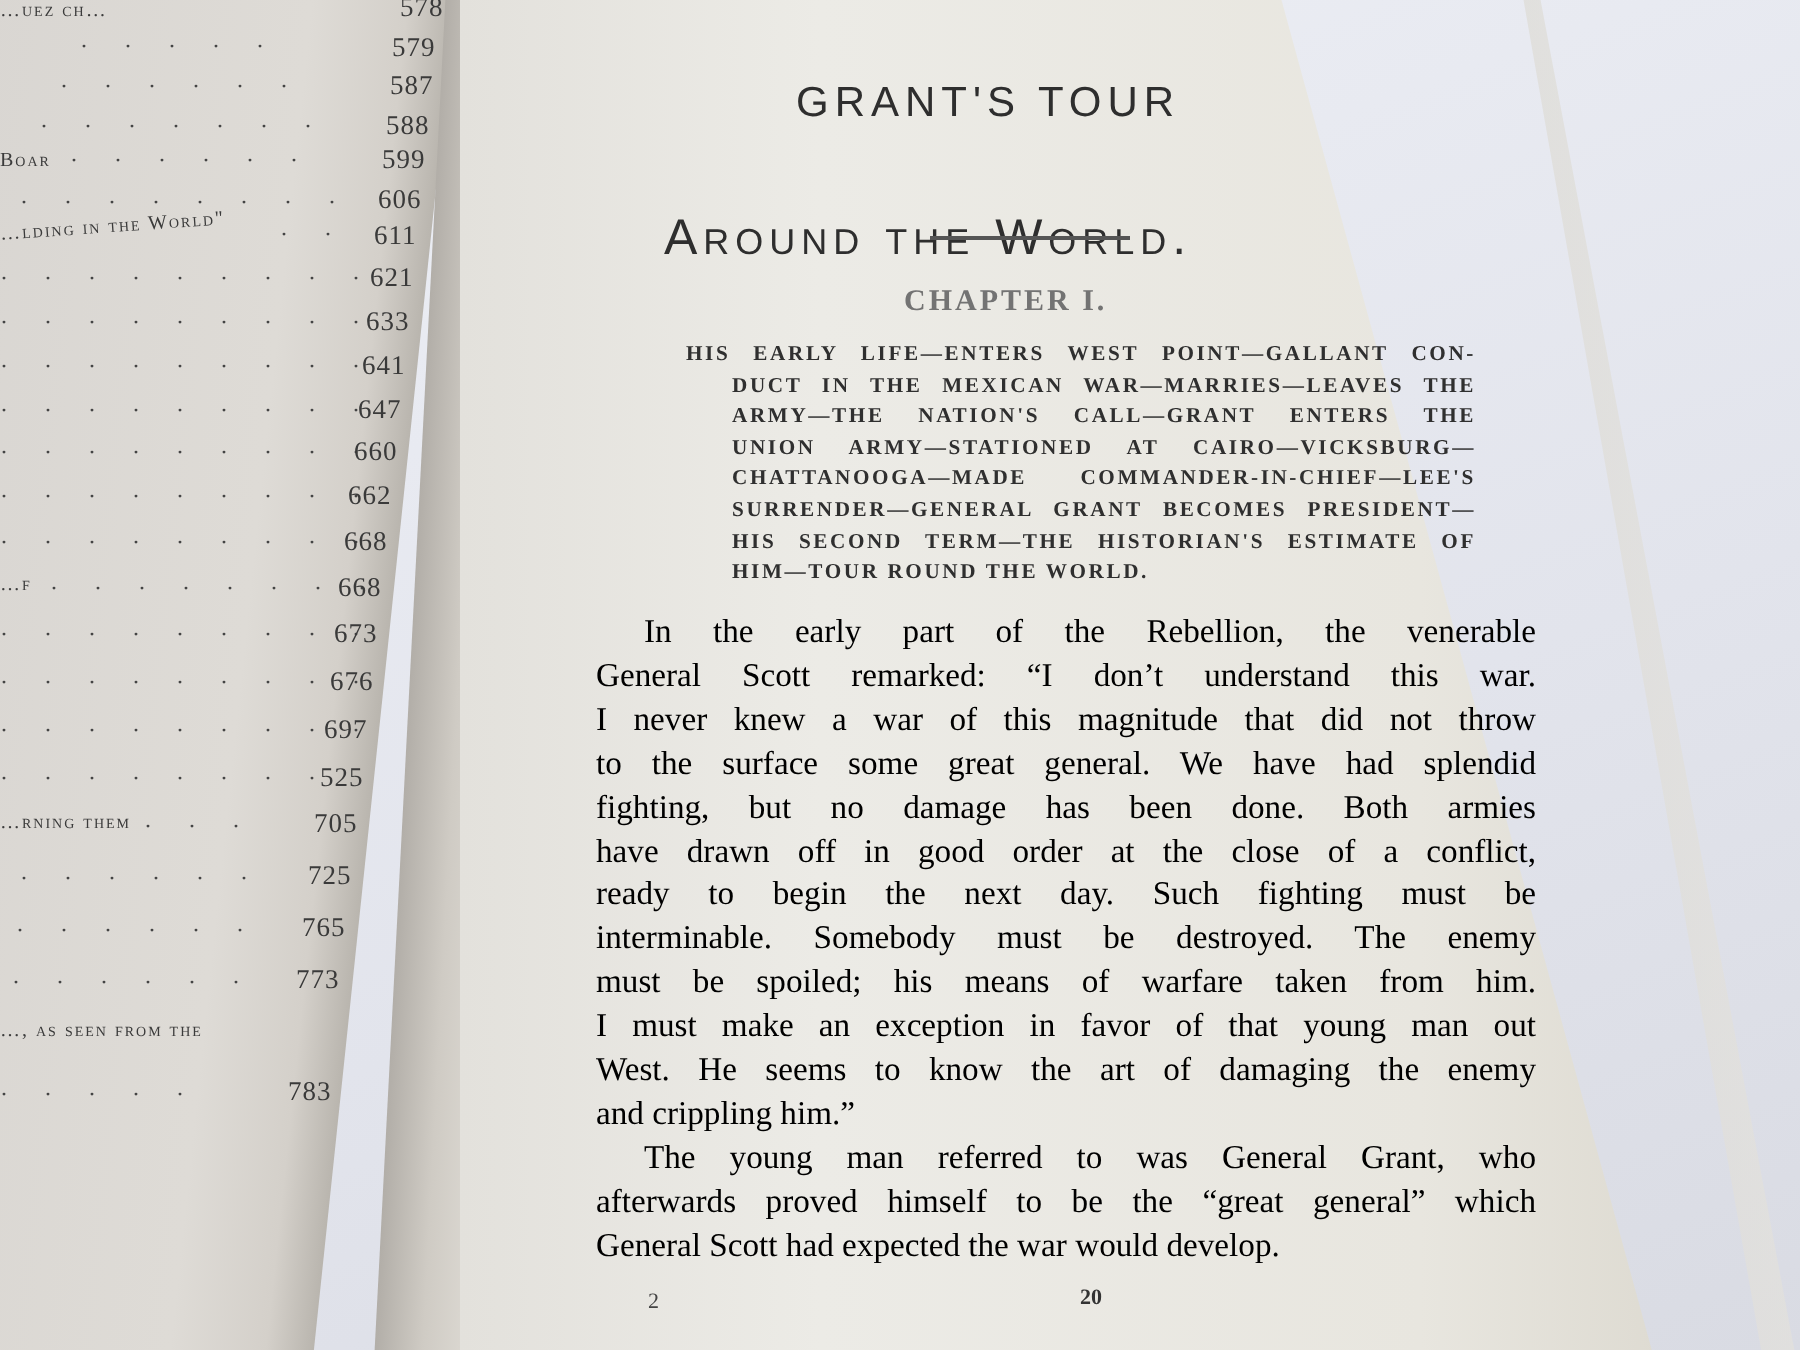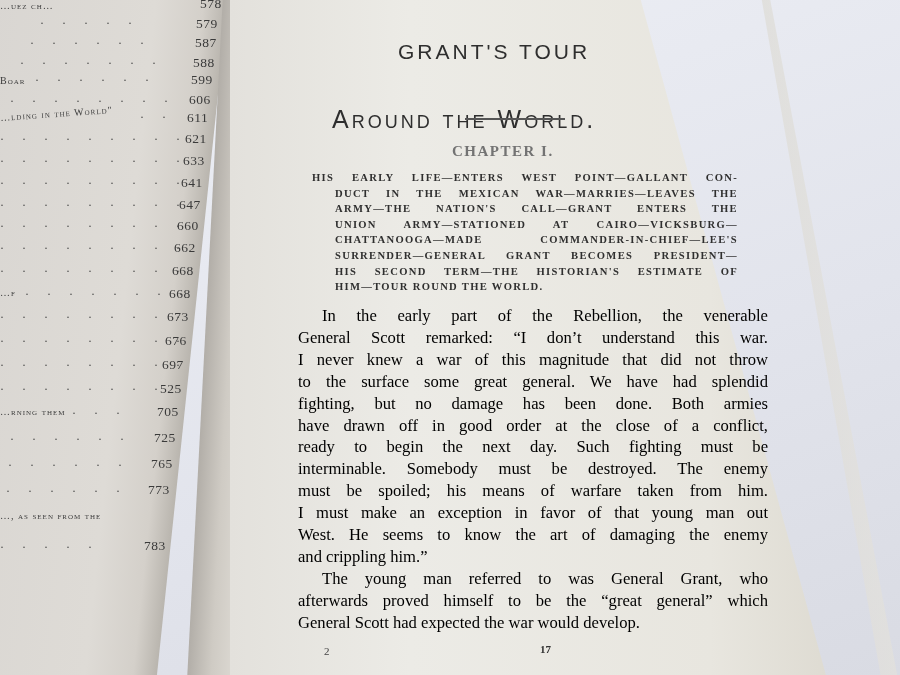--- a/index.html
+++ b/index.html
@@ -61,21 +61,21 @@
   }
   .rule { position:absolute; left:465px; top:118px; width:100px; height:1.5px; background:#555; }
   .chapter {
     position:absolute; left:452px; top:143px; font-size:15px; font-weight:bold; letter-spacing:1.5px; color:#737373;
   }
   .synopsis {
     position:absolute; left:312px; top:170px; width:426px;
     font-size:10.6px; line-height:15.6px; letter-spacing:1.3px; color:#2f2f2f;
     font-weight:bold; text-transform:uppercase; text-align:justify;
   }
-  .synopsis .line { display:block; padding-left:23px; white-space:nowrap; text-align:justify; text-align-last:justify; }
+  .synopsis .line { display:block; padding-left:23px; white-space:nowrap; text-align:justify; text-align-last:justify;margin-left:31px; }
   .synopsis .line.first { padding-left:0; }
   .body-text {
     position:absolute; left:298px; top:305px; width:470px;
     font-size:16.6px; line-height:21.9px; color:#000000;
   }
   .body-text .ln { display:block; white-space:nowrap; text-align:justify; text-align-last:justify; }
   .body-text .ln.last { text-align-last:left; }
   .body-text .ln.indent { padding-left:24px; }
   .sig { position:absolute; left:324px; top:645px; font-size:11px; color:#444; }
   .folio { position:absolute; left:540px; top:643px; font-size:11px; color:#333; font-weight:bold; }
@@ -225,14 +225,14 @@
     <span class="ln">must be spoiled; his means of warfare taken from him.</span>
     <span class="ln">I must make an exception in favor of that young man out</span>
     <span class="ln">West.  He seems to know the art of damaging the enemy</span>
     <span class="ln last">and crippling him.”</span>
     <span class="ln indent">The young man referred to was General Grant, who</span>
     <span class="ln">afterwards proved himself to be the “great general” which</span>
     <span class="ln last">General Scott had expected the war would develop.</span>
   </div>
 
   <div class="sig">2</div>
-  <div class="folio">17</div>
+  <div class="folio">20</div>
 </div>
 
 </body></html>

